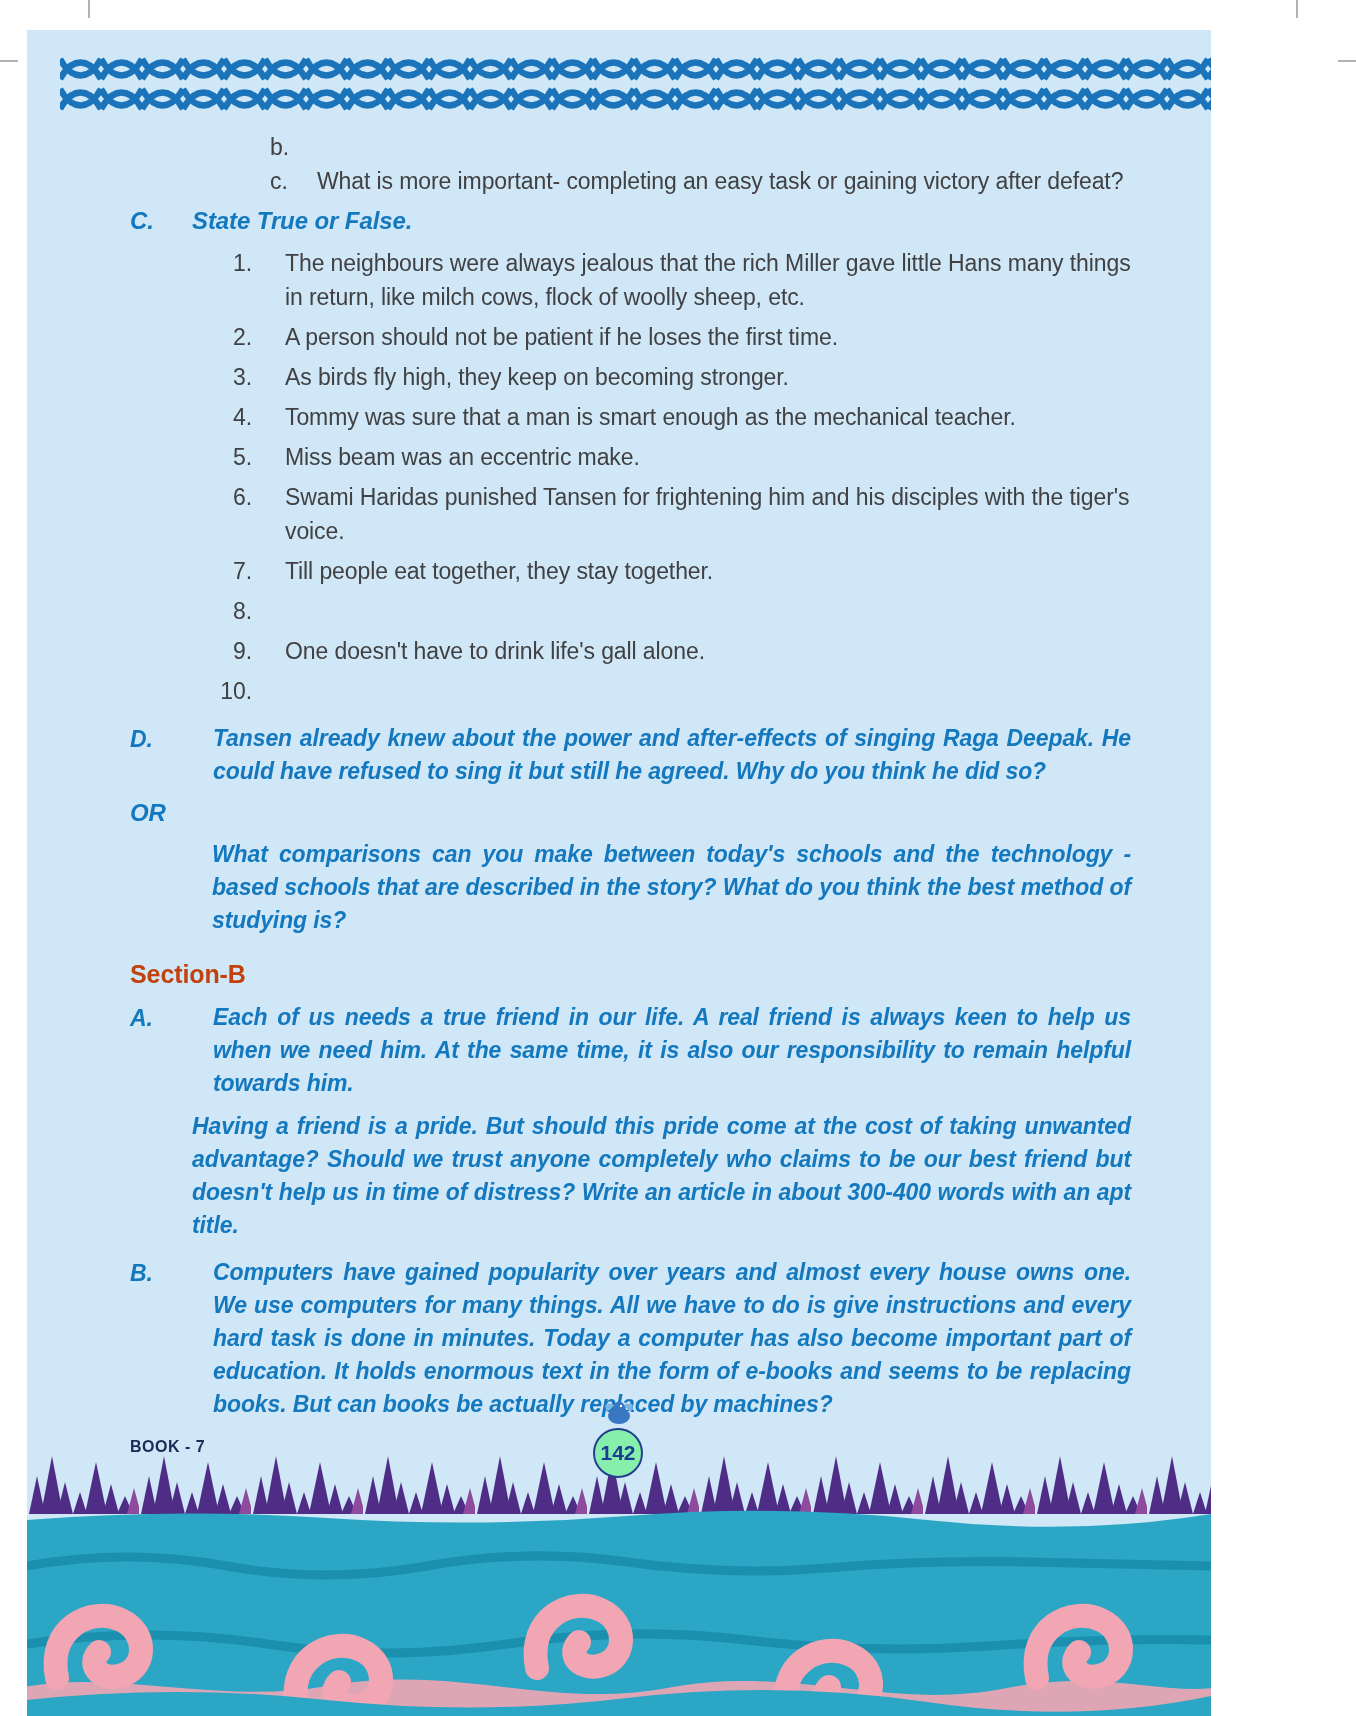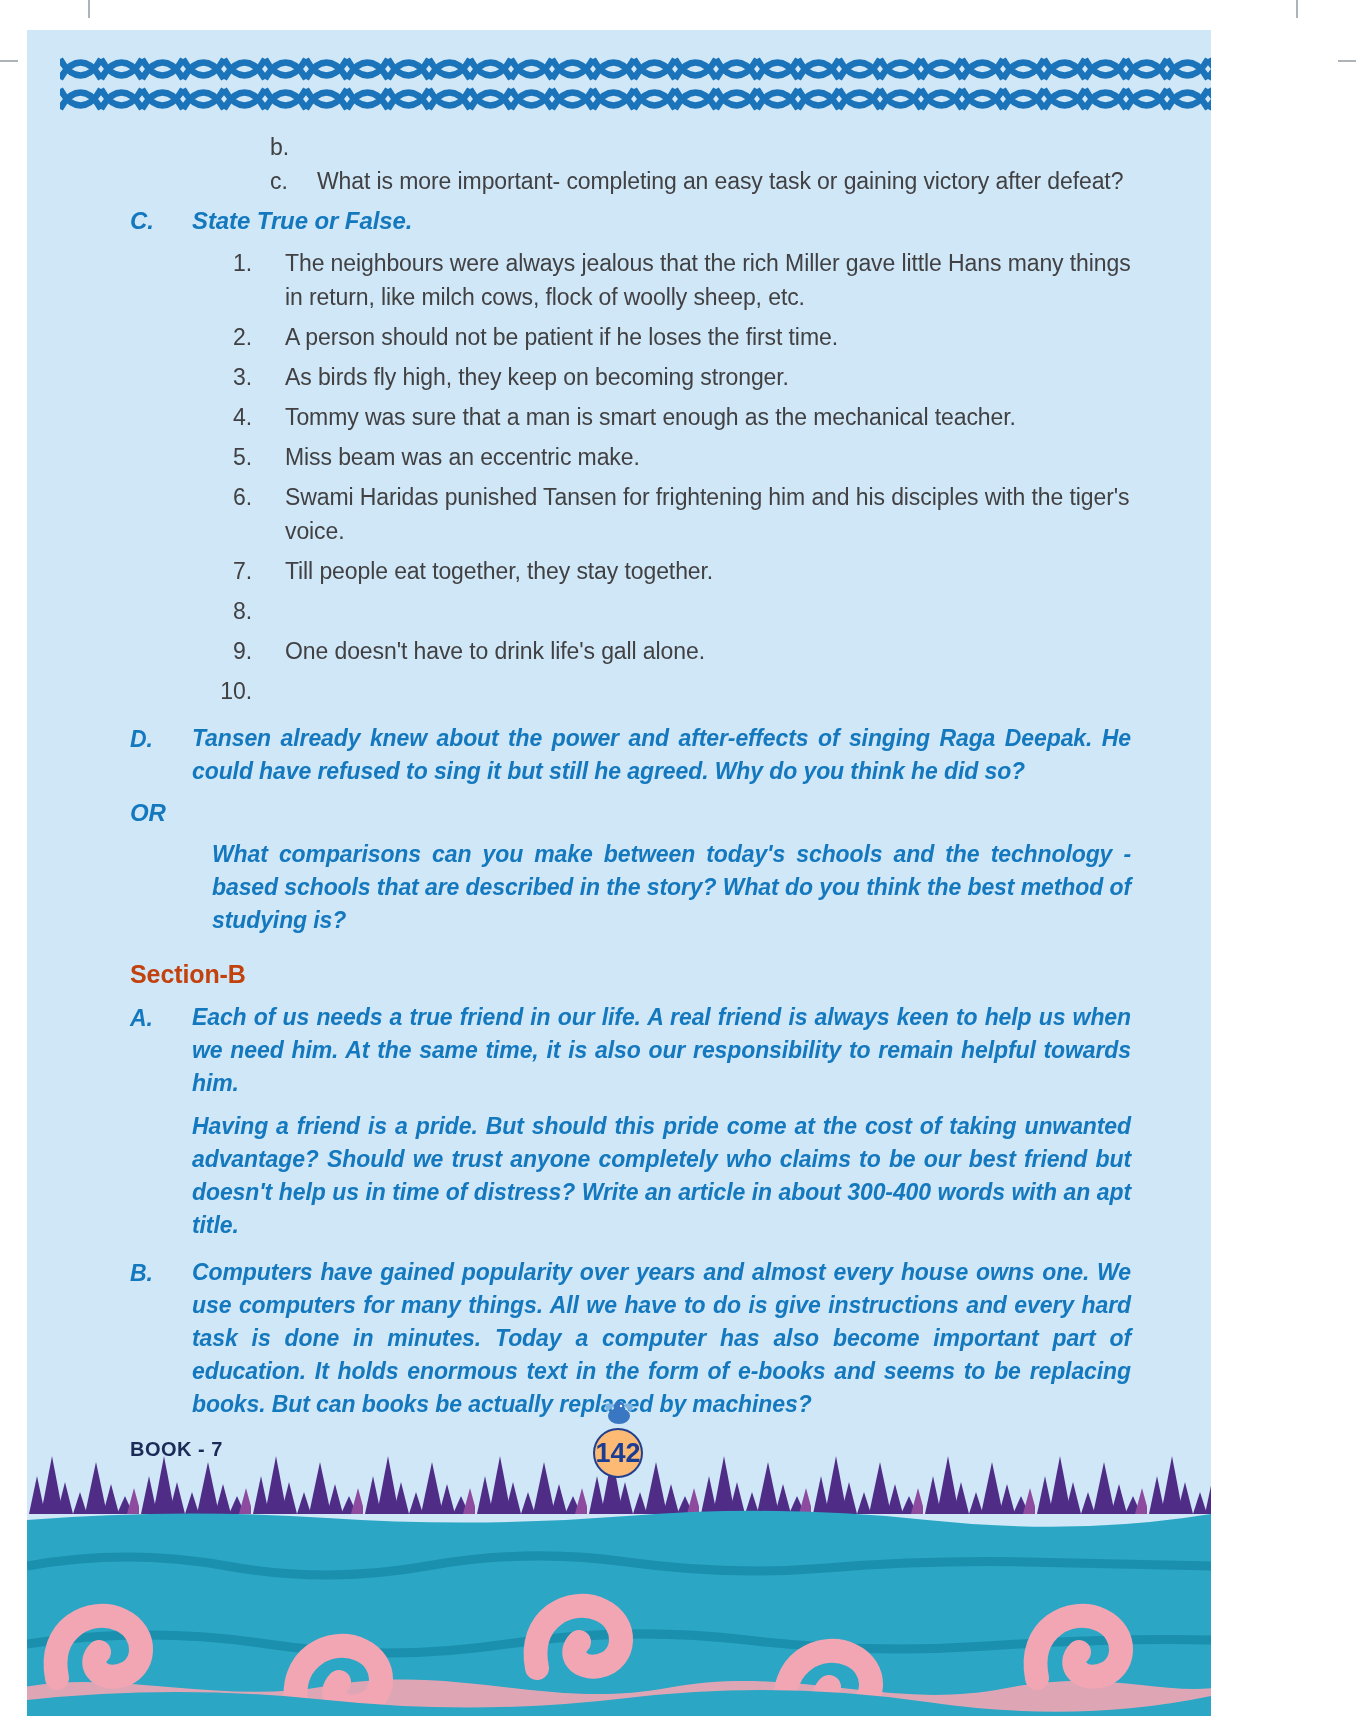--- a/index.html
+++ b/index.html
@@ -29,40 +29,40 @@
   .sec-head { display:flex; margin-top:6px; color:#1478be; font-weight:bold;
               font-style:italic; font-size:24px; }
   .sec-head .lbl { width:62px; flex:none; }
 
   .tf-list { margin-top:8px; }
   .tf-item { display:flex; margin-bottom:6px; }
   .tf-num  { width:122px; text-align:right; flex:none; }
   .tf-text { margin-left:33px; flex:1; }
 
   .blue-par { color:#1478be; font-weight:bold; font-style:italic;
-              text-align:justify; line-height:33px; }
+              text-align:justify; line-height:33px;margin-left:21px; }
   .d-row { display:flex; margin-top:14px; }
   .d-row .lbl { width:62px; flex:none; color:#1478be; font-weight:bold; font-style:italic; }
   .d-row .blue-par { flex:1; }
 
   .or { text-align:left; color:#1478be; font-weight:bold; font-style:italic;
         margin:8px 0; font-size:24px; }
   .alt-par { margin-left:82px; }
 
   .sb-head { color:#c2410c; font-weight:bold; font-size:25px; margin:20px 0 10px 0; }
   .sub-par { margin-left:62px; margin-top:10px; }
 
   .book-label { position:absolute; left:103px; top:1408px; color:#1b2a57;
-                font-weight:bold; font-size:20px; letter-spacing:0.5px; z-index:5; }
+                font-weight:bold; font-size:16px; letter-spacing:0.5px; z-index:5; }
 
   .bird { position:absolute; left:572px; top:1366px; width:40px; height:32px; z-index:6; }
   .badge { position:absolute; left:566px; top:1398px; width:50px; height:50px;
-           border-radius:50%; background:#fdba74; border:2px solid #23408e;
+           border-radius:50%; background:#86efac; border:2px solid #23408e;
            display:flex; align-items:center; justify-content:center;
-           color:#1b3e94; font-weight:bold; font-size:27px; z-index:6; }
+           color:#1b3e94; font-weight:bold; font-size:21px; z-index:6; }
 
   .illustration { position:absolute; left:0; bottom:0; width:100%; height:268px; z-index:2; }
   .illustration svg { display:block; width:100%; height:100%; }
 </style>
 </head>
 <body>
 
 <div class="crop v1"></div>
 <div class="crop h1"></div>
 <div class="crop v2"></div>

